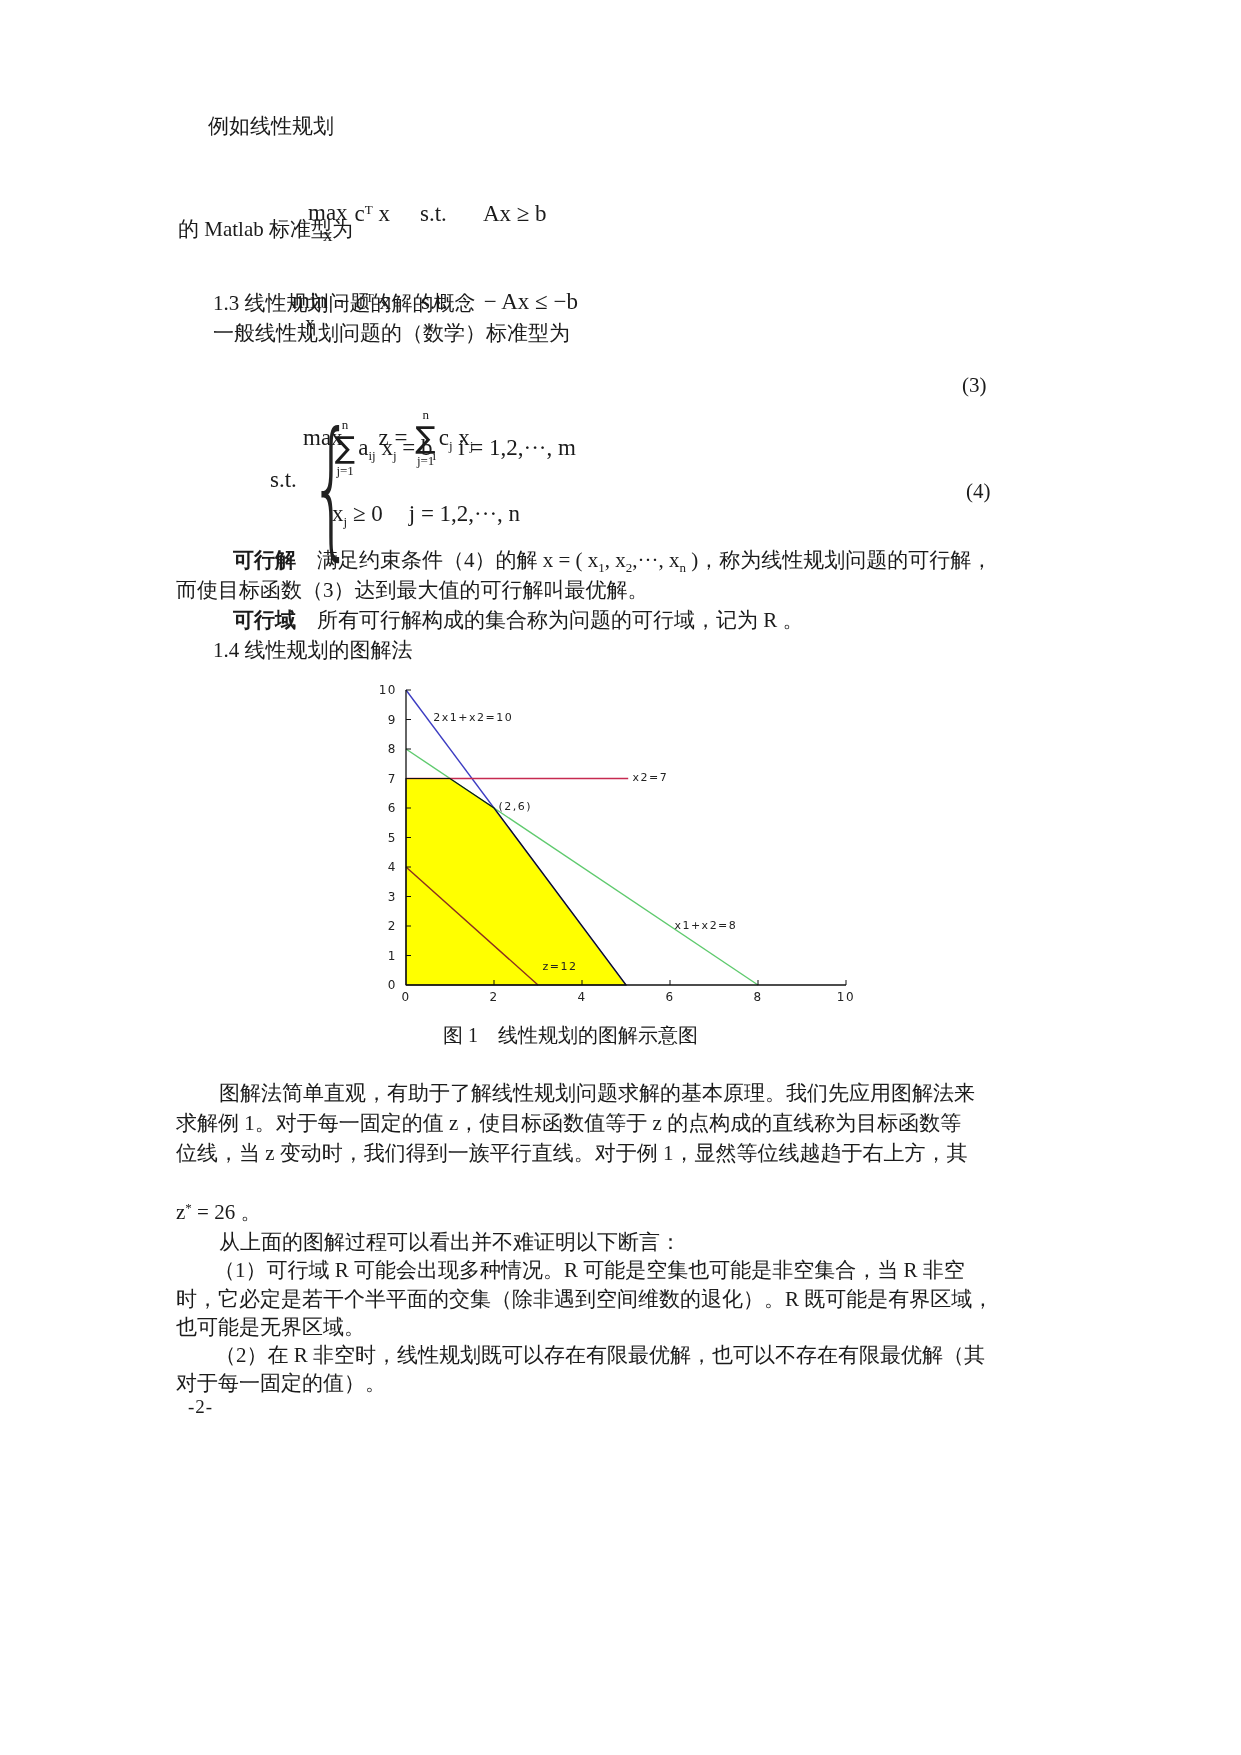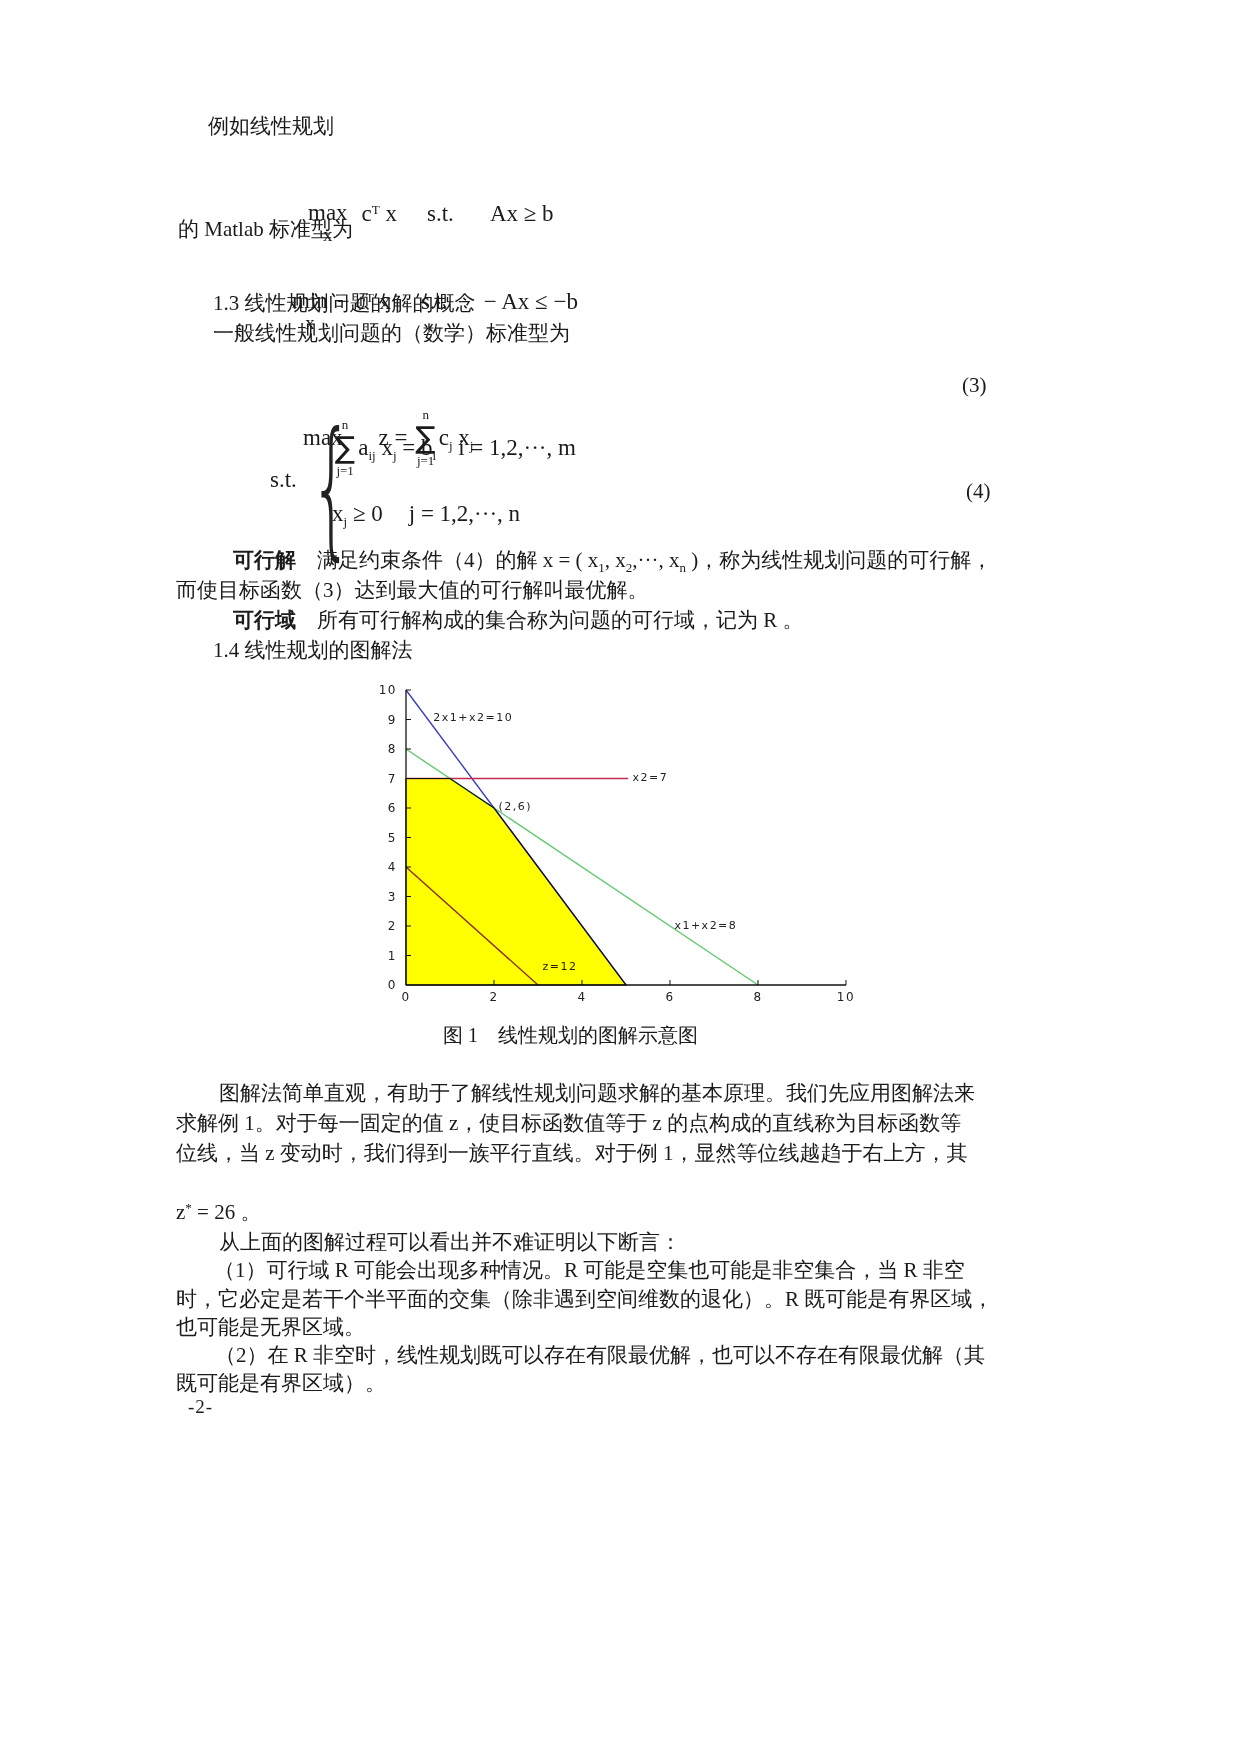--- a/index.html
+++ b/index.html
@@ -33,21 +33,21 @@
 <div class="page">
 
   <div class="line" style="left:208px;top:112px">例如线性规划</div>
 
   <div class="line fm" style="left:308px;top:144px">
     <span class="frow">
       <span class="opstack">
         <span>max</span>
         <span class="opunder">x</span>
       </span>
-      <span style="margin-left:14px"><span>c</span><sup>T</sup><span> x</span></span>
+      <span style="margin-left:7px"><span>c</span><sup>T</sup><span> x</span></span>
       <span style="margin-left:30px">s.t.</span>
       <span style="margin-left:36px">Ax ≥ b</span>
     </span>
   </div>
 
   <div class="line" style="left:178px;top:215px">的 Matlab 标准型为</div>
 
   <div class="line fm" style="left:292px;top:232px">
     <span class="frow">
       <span class="opstack">
@@ -153,17 +153,17 @@
 
   <div class="line" style="left:219px;top:1079px"><span>图解法简单直观，有助于了解线性规划问题求解的基本原理。我们先应用图解法来</span></div>
   <div class="line" style="left:176px;top:1109px"><span>求解例 1。对于每一固定的值 z，使目标函数值等于 z 的点构成的直线称为目标函数等</span></div>
   <div class="line" style="left:176px;top:1139px"><span>位线，当 z 变动时，我们得到一族平行直线。对于例 1，显然等位线越趋于右上方，其</span></div>
   <div class="line" style="left:176px;top:1198px"><span>z</span><sup>*</sup><span> = 26 。</span></div>
   <div class="line" style="left:219px;top:1228px"><span>从上面的图解过程可以看出并不难证明以下断言：</span></div>
   <div class="line" style="left:214px;top:1256px"><span>（1）可行域 R 可能会出现多种情况。R 可能是空集也可能是非空集合，当 R 非空</span></div>
   <div class="line" style="left:176px;top:1285px"><span>时，它必定是若干个半平面的交集（除非遇到空间维数的退化）。R 既可能是有界区域，</span></div>
   <div class="line" style="left:176px;top:1313px"><span>也可能是无界区域。</span></div>
   <div class="line" style="left:215px;top:1341px"><span>（2）在 R 非空时，线性规划既可以存在有限最优解，也可以不存在有限最优解（其</span></div>
-  <div class="line" style="left:176px;top:1369px"><span>既可能是有界区域）。</span></div>
+  <div class="line" style="left:176px;top:1369px"><span>对于每一固定的值）。</span></div>
 
   <div class="pagenum" style="left:188px;top:1396px">-2-</div>
 
 </div>
 
 </body></html>

